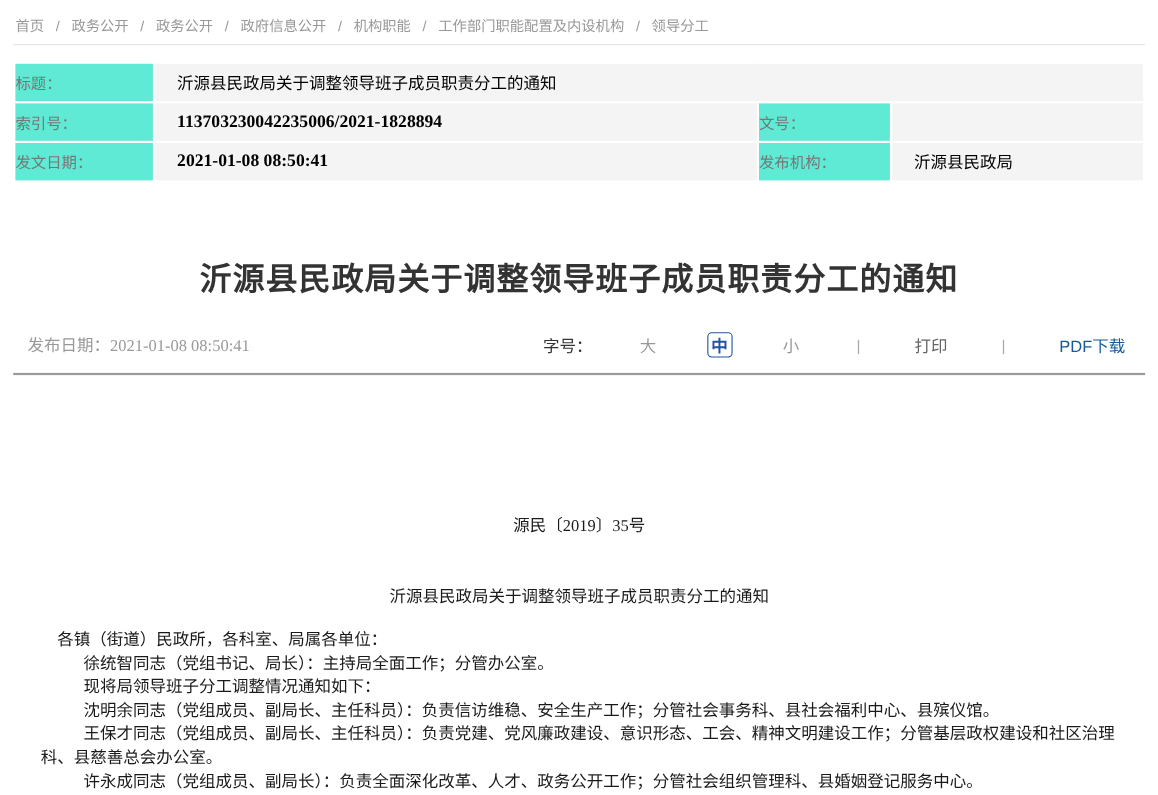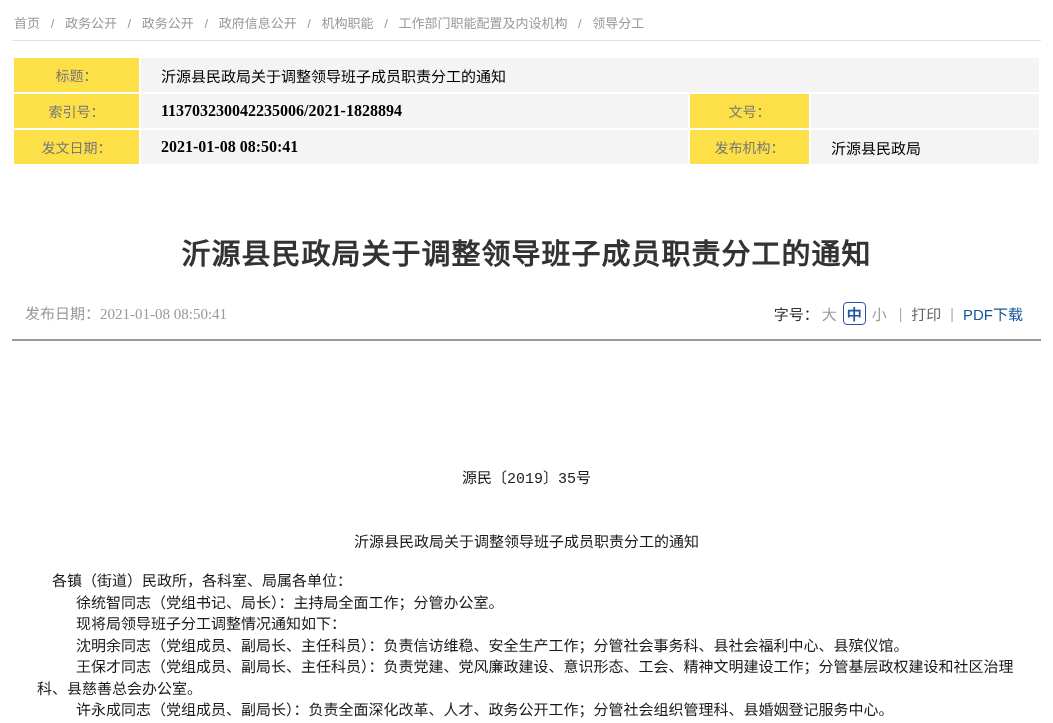--- a/index.html
+++ b/index.html
@@ -22,21 +22,21 @@
   .breadcrumb .sep { color: #999; margin: 0 7px; }
   .breadcrumb-divider { border: none; border-top: 1px solid #e3e3e3; margin: 0; }
 
   
   .meta-table {
     width: 100%; border-collapse: collapse; table-layout: fixed;
     margin-top: 15px; font-size: 14px;
   }
   .meta-table td { border: 2px solid #ffffff; height: 36px; padding: 0; }
   .meta-table td.cell-label {
-    background: #fde047; color: #777; text-align: center;
+    background: #5eead4; color: #777; text-align: left;
   }
   .meta-table td.cell-value {
     background: #f4f4f4; color: #000; padding-left: 20px;
     font-family: "Liberation Serif", "DejaVu Serif", serif; font-size: 15px;
   }
   .meta-table td.cell-value.num { font-weight: bold; font-size: 16px; }
   col.c-label1 { width: 127px; }
   col.c-label2 { width: 121px; }
   col.c-value2 { width: 230px; }
 
@@ -48,38 +48,38 @@
     letter-spacing: 1px;
   }
   .meta-row {
     display: flex; justify-content: space-between; 
     margin-top: 30px; font-size: 14px;
   }
   .publish-date {
     color: #999; padding-left: 13px;
     font-family: "Liberation Serif", "DejaVu Serif", serif; font-size: 15px;
   }
-  .tools { display: flex; align-items: center; padding-right: 18px; font-size: 15px; }
+  .tools { display: flex; align-items: center; padding-right: 18px; font-size: 15px; gap: 40px; }
   .tools .fs-label { color: #333; }
   .tools .fs-btn { cursor: pointer; margin: 0 3px; }
   .tools .fs-large, .tools .fs-small { color: #999; text-decoration: none; }
   .tools .fs-medium {
     color: #2155a3; border: 1px solid #2155a3; border-radius: 4px;
     padding: 0 3px; font-weight: bold; text-decoration: none;
   }
   .tools .tool-sep { color: #aaa; margin: 0 9px; font-size: 14px; }
   .tools .print-btn { color: #666; text-decoration: none; cursor: pointer; }
   .tools .pdf-btn { color: #15599a; font-weight: normal; text-decoration: none; cursor: pointer; }
 
   .content-divider { border: none; border-top: 2px solid #9a9a9a; margin: 14px 0 0 0; }
 
   
   .doc-body {
     padding: 0 25px; color: #1a1a1a;
-    font-family: Liberation Mono, monospace;
+    font-family: Liberation Serif, serif;
     font-size: 15px; line-height: 21.5px;
   }
   .doc-number { text-align: center; margin: 128px 0 0 0; }
   .inner-title { text-align: center; margin: 42px 0 0 0; }
   .para { margin: 0; }
   .para.first { margin-top: 18px; text-indent: 1em; }
   .para.indent { text-indent: 2.6em; }
 </style>
 </head>
 <body>

